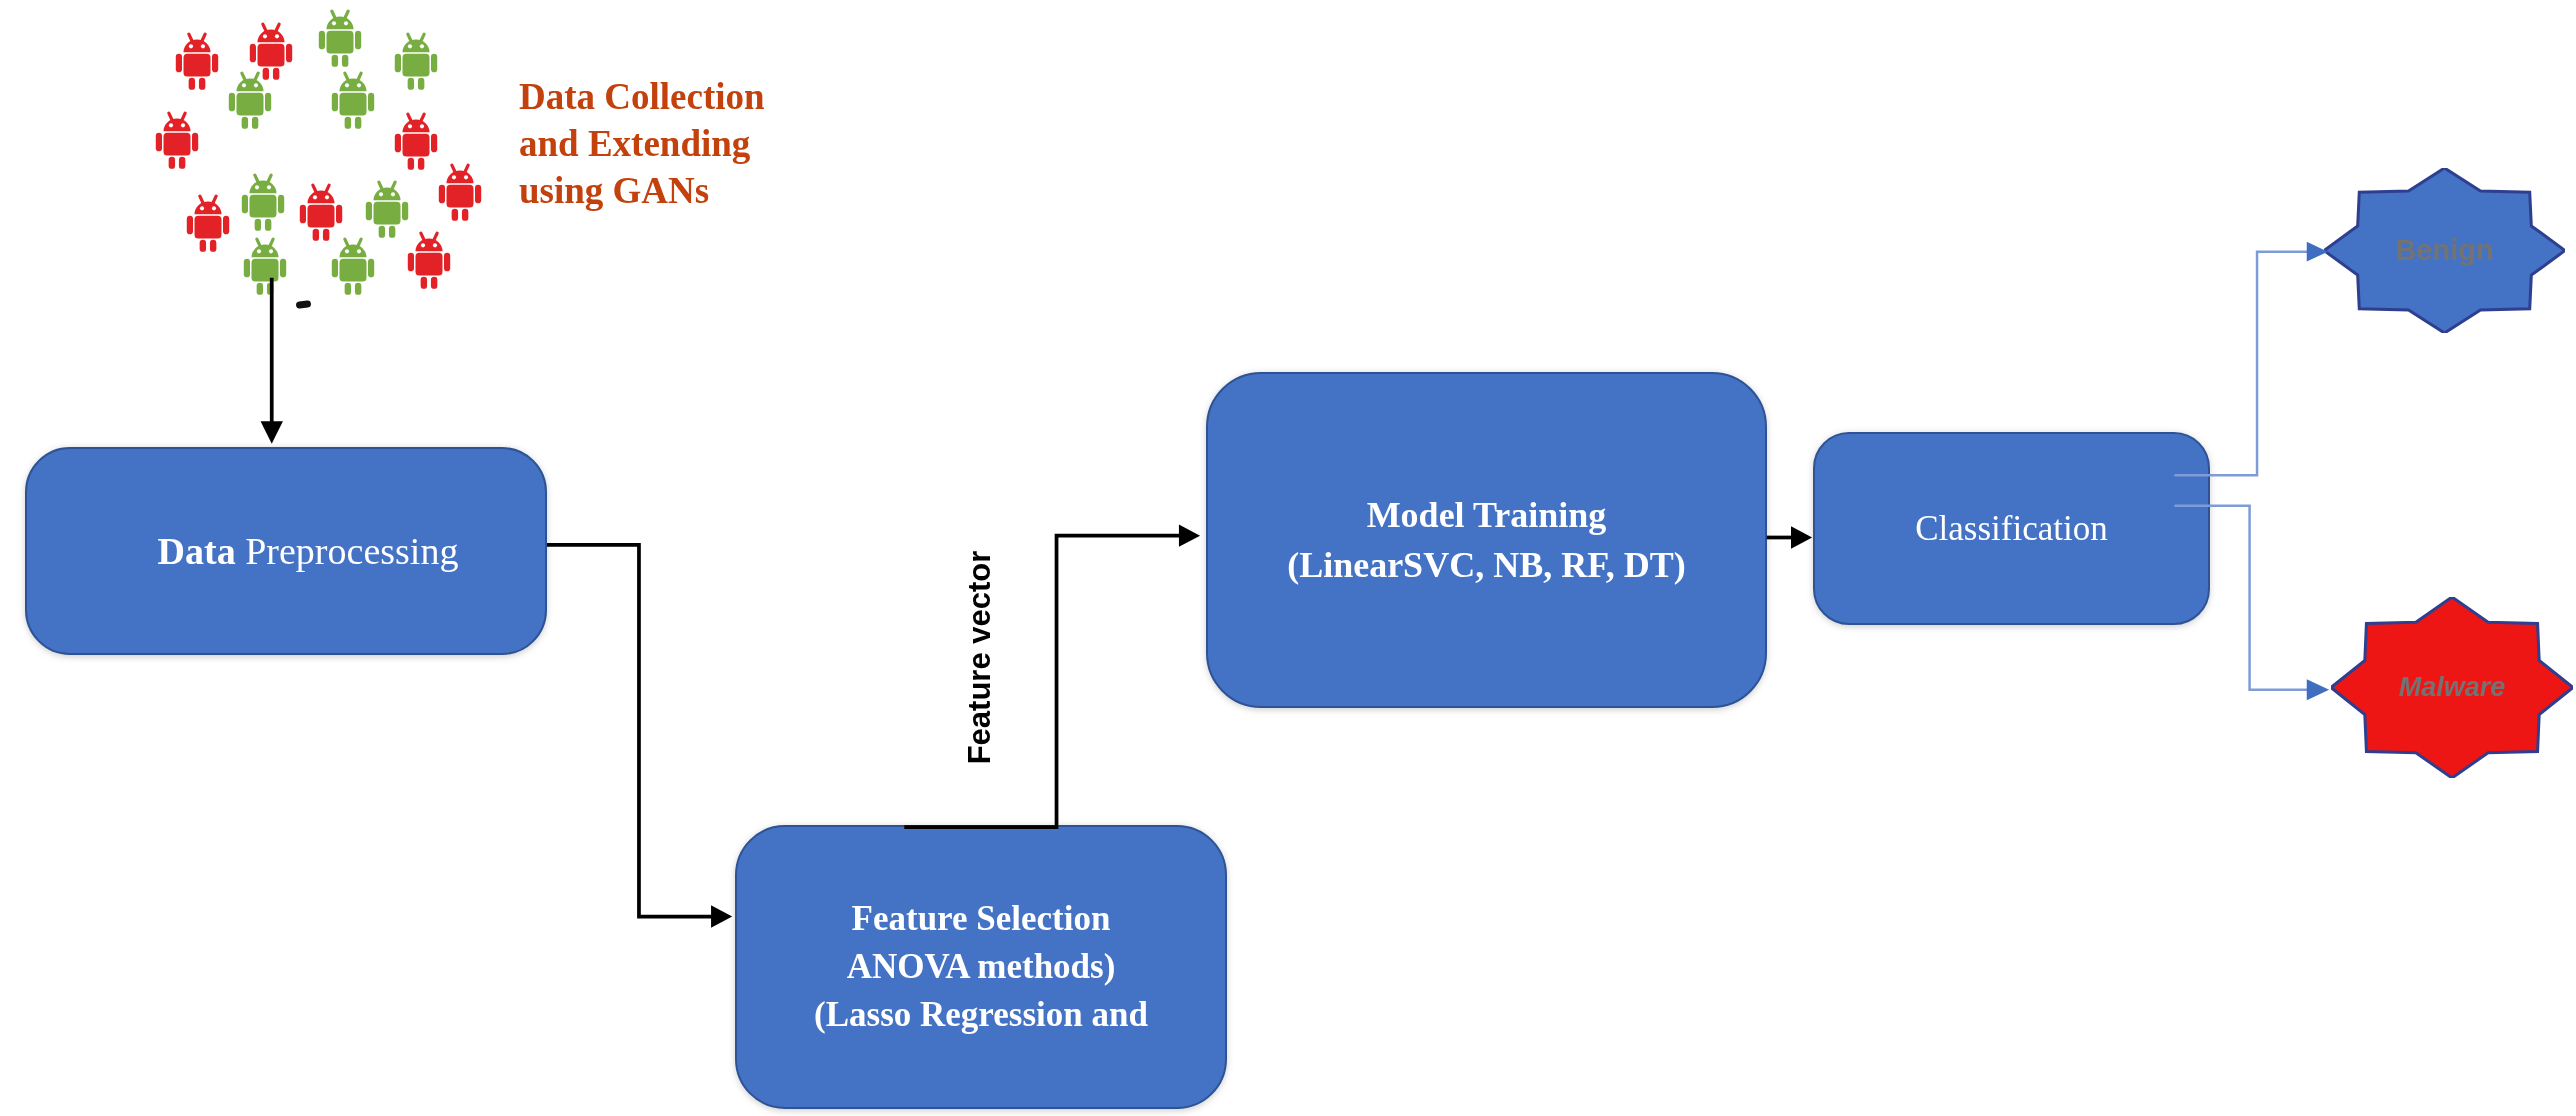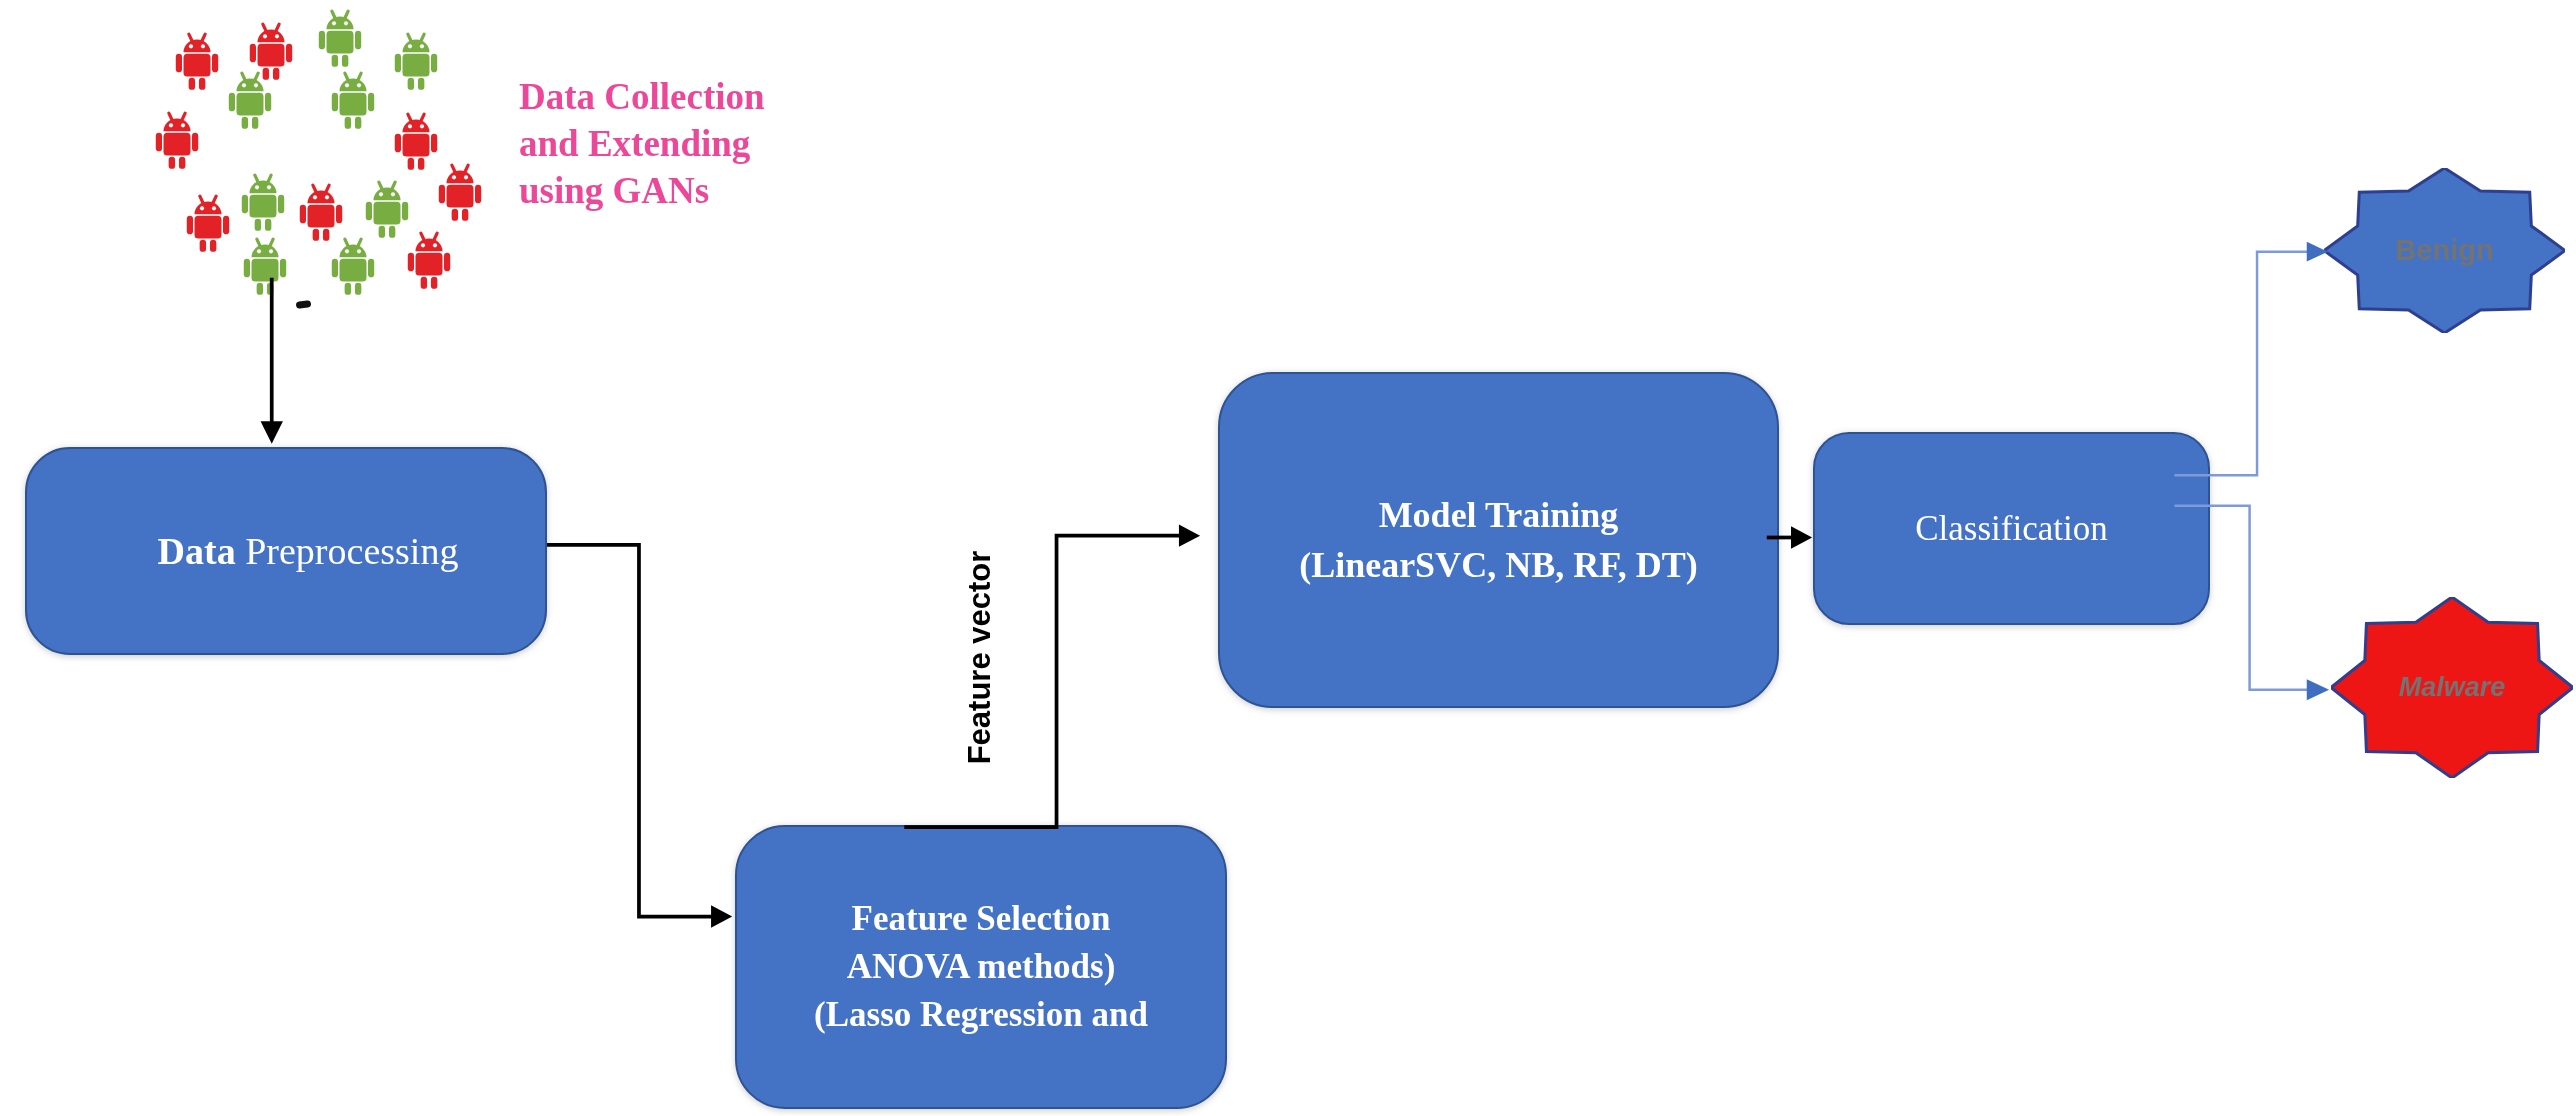--- a/index.html
+++ b/index.html
@@ -18,28 +18,28 @@
     box-shadow:0 1.9px 6.2px rgba(120,120,120,.35);
     display:flex;flex-direction:column;align-items:center;justify-content:center;
     color:#ffffff;text-align:center;
     box-sizing:border-box;
   }
   #box-preprocessing{left:25px;top:447px;width:522px;height:208px;border-radius:45px;padding-left:44px;}
   #box-preprocessing .line{font-size:38px;}
   #box-preprocessing .b{font-weight:bold;white-space:pre;}
   #box-feature{left:735px;top:825px;width:492px;height:284px;border-radius:50px;}
   #box-feature .line{font-size:35px;font-weight:bold;line-height:48px;}
-  #box-model{left:1206px;top:372px;width:561px;height:336px;border-radius:55px;margin-left:12px;}
+  #box-model{left:1206px;top:372px;width:561px;height:336px;border-radius:55px;}
   #box-model .line{font-size:36px;font-weight:bold;line-height:50px;}
   #box-classification{left:1813px;top:432px;width:397px;height:193px;border-radius:36px;}
   #box-classification .line{font-size:35px;}
   
   #gans-label{
     position:absolute;left:519px;top:73px;
-    font-size:37px;font-weight:bold;line-height:47px;color:#ec4899;
+    font-size:37px;font-weight:bold;line-height:47px;color:#c2410c;
   }
   #feature-vector-label{
     position:absolute;left:980px;top:658px;
     width:261px;height:37px;margin-left:-131px;margin-top:-18.6px;
     transform:rotate(-90deg);
     font-family:"Liberation Sans", sans-serif;
     font-size:31px;font-weight:bold;color:#000;
     text-align:center;line-height:37px;
   }
   

